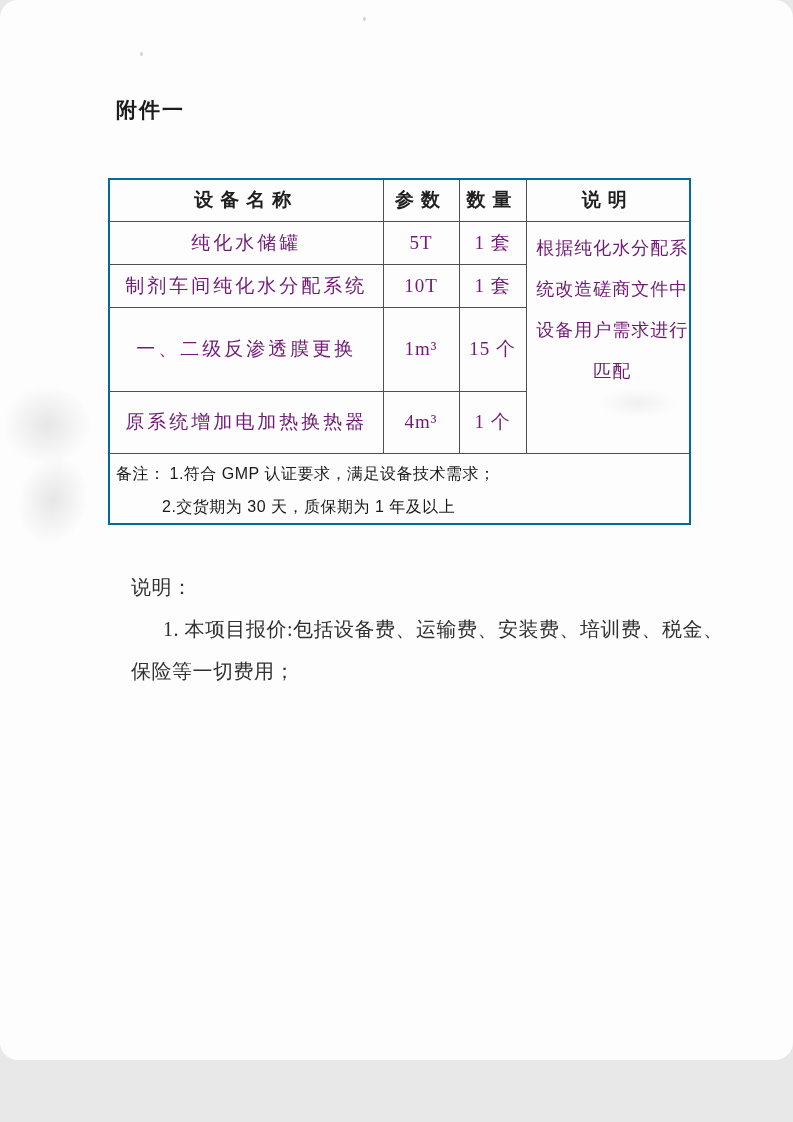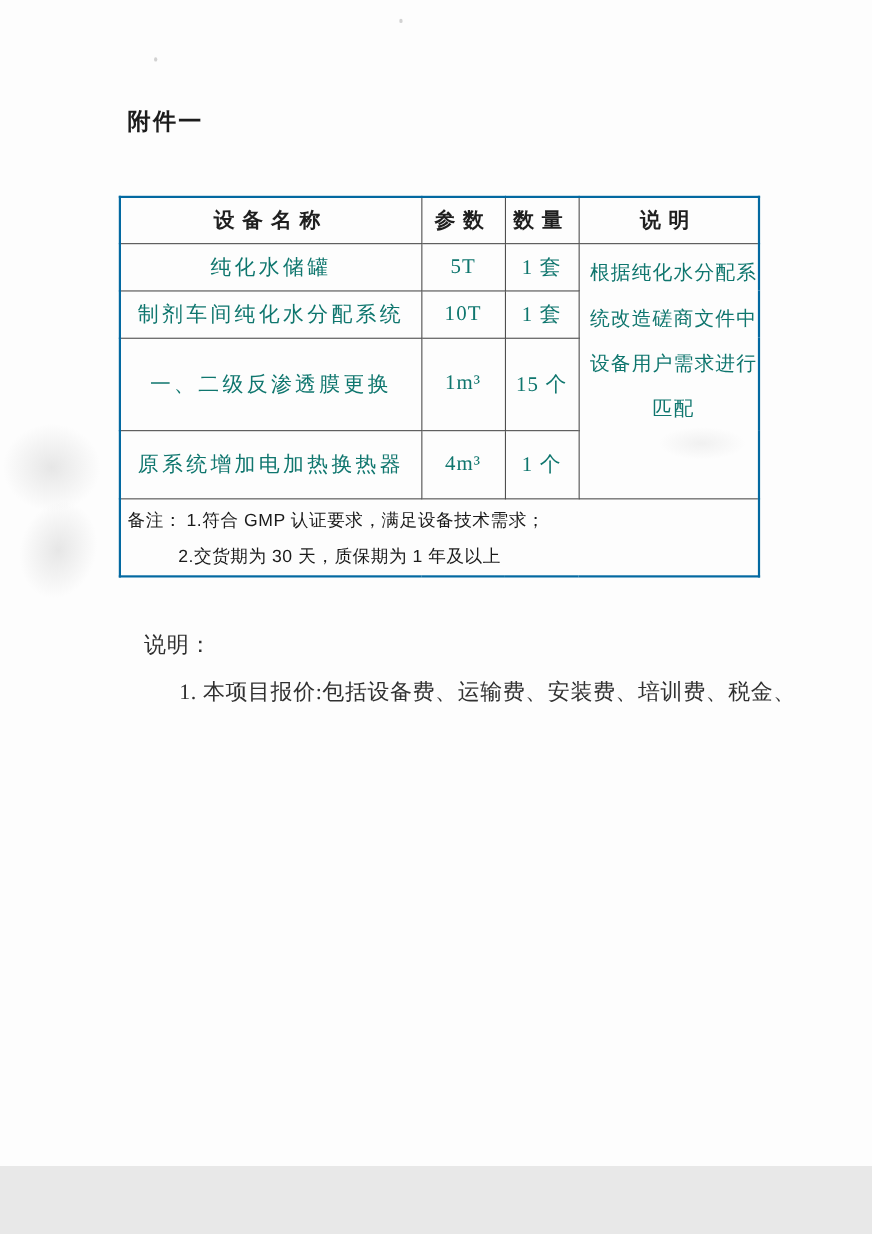--- a/index.html
+++ b/index.html
@@ -5,20 +5,21 @@
   html, body { margin: 0; padding: 0; background: #e8e8e8; }
   .page {
     position: relative;
     width: 793px;
     height: 1060px;
     margin: 0 auto;
     background: #fdfdfd;
     overflow: hidden;
     color: #2e2e2e;
     font-family: "Liberation Serif", "DejaVu Serif", serif;
+    border-radius: 18px;
   }
   
   .attachment-label {
     position: absolute;
     left: 116px;
     top: 96px;
     font-family: "Liberation Sans", "DejaVu Sans", sans-serif;
     font-weight: bold;
     font-size: 21px;
     letter-spacing: 2px;
@@ -47,21 +48,21 @@
     border: 2px solid #0369a1;
   }
   .spec-table td, .spec-table th {
     border: 1.4px solid #4f4f4f;
     padding: 0;
     text-align: center;
     vertical-align: middle;
     font-size: 19px;
     font-weight: normal;
     letter-spacing: 3px;
-    color: #0f766e;
+    color: #701a75;
     white-space: nowrap;
     overflow: hidden;
   }
   .spec-table col.c1 { width: 274px; }
   .spec-table col.c2 { width: 76px; }
   .spec-table col.c3 { width: 67px; }
   .spec-table col.c4 { width: 164px; }
   tr.hdr    { height: 42px; }
   tr.row-1  { height: 43px; }
   tr.row-2  { height: 43px; }
@@ -182,20 +183,21 @@
           </div>
           <div class="remark-line remark-line-2">2.交货期为 30 天，质保期为 1 年及以上</div>
         </td>
       </tr>
     </tbody>
   </table>
 
   <div class="notes">
     <div class="notes-heading">说明：</div>
     <div class="note-line note-indent">1. 本项目报价:包括设备费、运输费、安装费、培训费、税金、</div>
+    <div class="note-line">保险等一切费用；</div>
   </div>
 
   <div class="smudge smudge-a"></div>
   <div class="smudge smudge-b"></div>
   <div class="smudge smudge-c"></div>
   <div class="speck" style="left:140px; top:52px;"></div>
   <div class="speck" style="left:363px; top:17px;"></div>
 
 </div>
 

